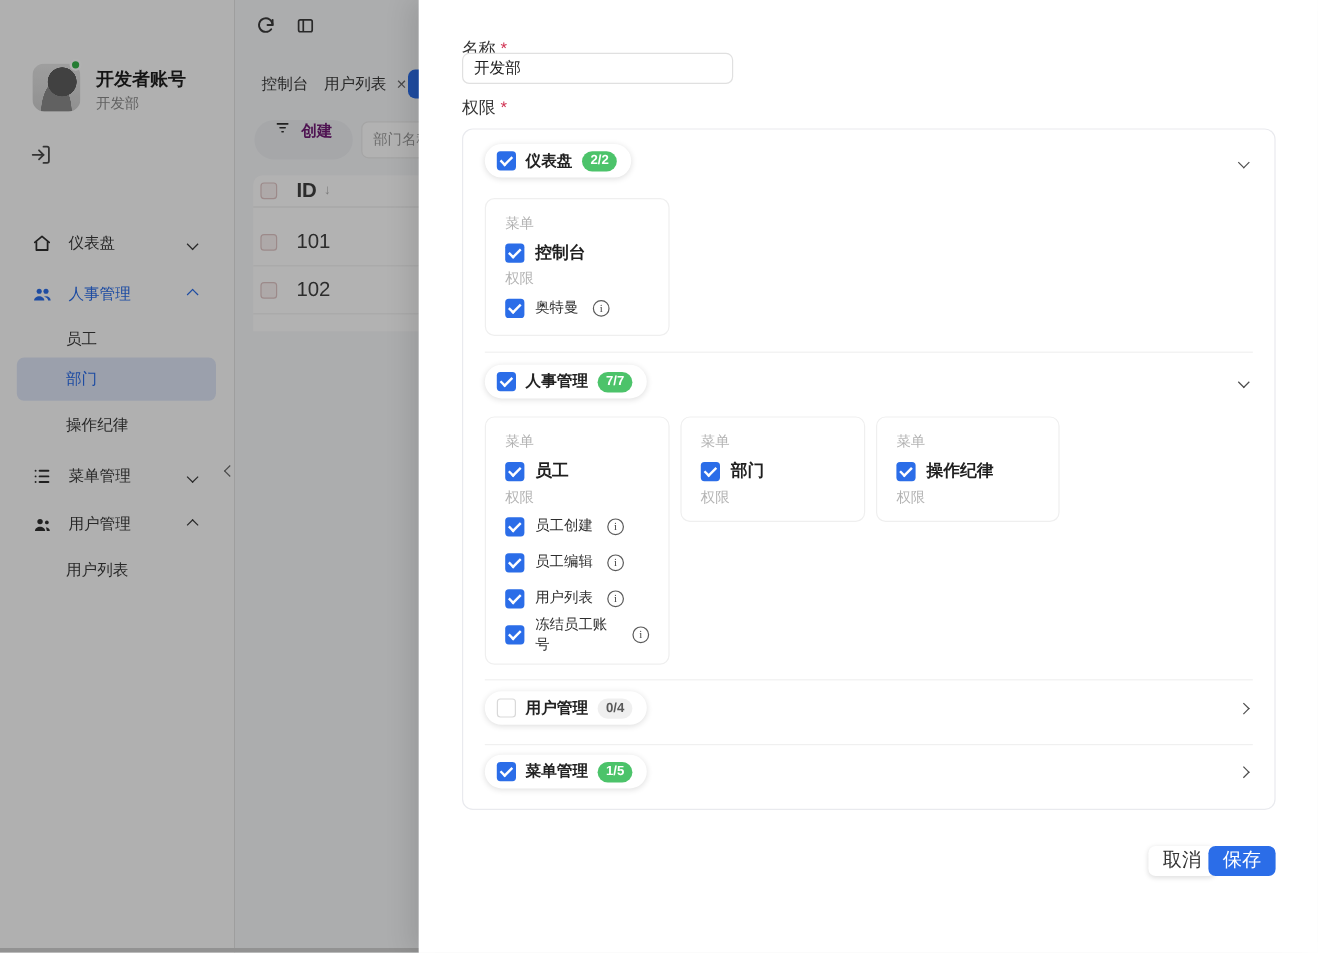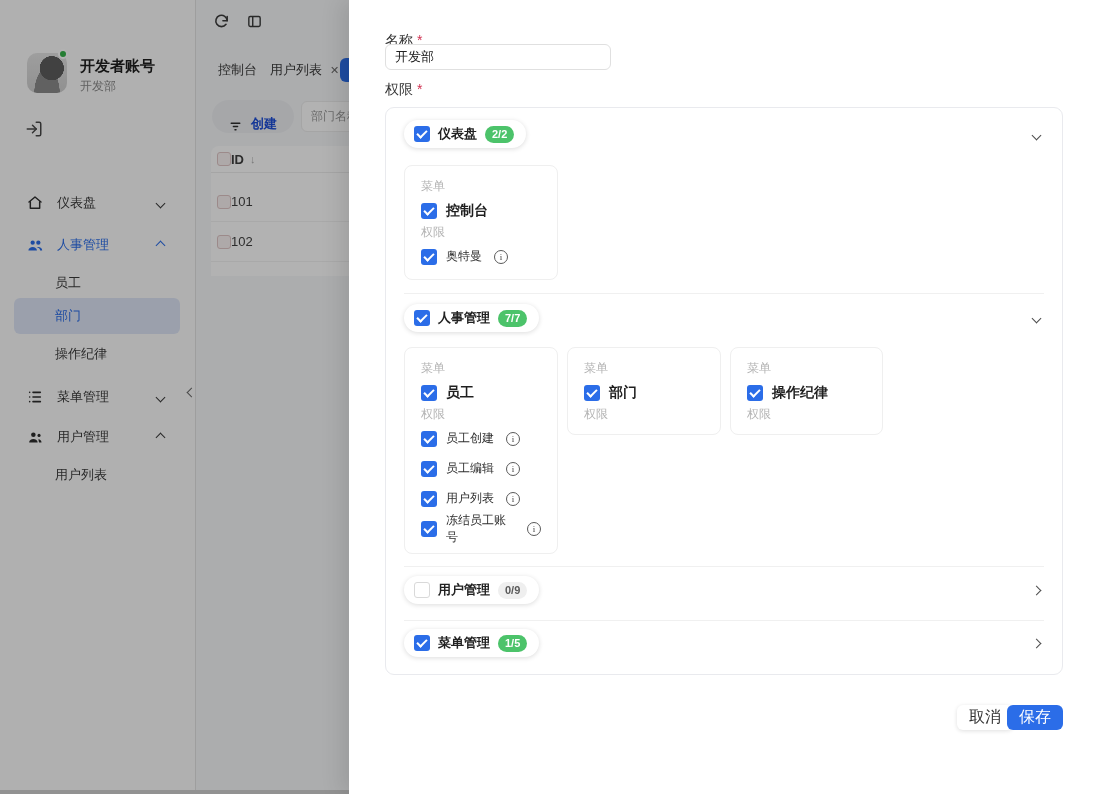--- a/index.html
+++ b/index.html
@@ -42,33 +42,33 @@
   .chev.up { transform:rotate(-135deg); }
   .chev.right { transform:rotate(-45deg); }
   .chev.left { transform:rotate(135deg); }
 
   .topicon { position:absolute; width:18px; height:18px; color:#3c3c3c; }
   .tab { position:absolute; top:58px; height:24px; display:flex; align-items:center; font-size:13px; color:#3a3a3a; }
   .tab .x { margin-left:8px; font-size:11px; color:#6b6b6b; }
   .tab.active-partial { background:#2b6de8; color:#fff; border-radius:6px; padding:0 10px; overflow:hidden; }
 
   .pill-btn { position:absolute; left:212px; top:100px; width:82px; height:33px; background:#eef0f3;
-    border-radius:17px; display:flex; align-items:flex-end; justify-content:center; gap:9px;
-    font-size:13px; font-weight:bold; color:#1d4ed8; border:none; }
+    border-radius:17px; display:flex; align-items:flex-start; justify-content:center; gap:9px;
+    font-size:13px; font-weight:bold; color:#701a75; border:none; }
   .search-box { position:absolute; left:301px; top:101px; width:130px; height:31px; background:#fff;
     border:1px solid #ececec; border-radius:6px; font-size:12px; color:#9a9a9a; padding:0 9px;
     display:flex; align-items:center; }
 
   .table-card { position:absolute; left:211px; top:146px; width:138px; height:130px; background:#fff;
     border-top-left-radius:8px; }
   .t-row { position:absolute; left:0; width:138px; display:flex; align-items:center; }
   .t-cb { width:14px; height:14px; border-radius:3px; border:1px solid #e0c6c6; background:#faf2f2; margin-left:6px; }
   .t-head { top:0; height:27px; border-bottom:1px solid #ededed; font-weight:bold; font-size:13px; color:#2e2e2e; }
   .t-head .sort { margin-left:6px; color:#aeaeae; font-size:11px; font-weight:normal; }
-  .t-cell { font-size:13px; color:#3f3f3f; margin-left:0; }
+  .t-cell { font-size:17px; color:#3f3f3f; margin-left:16px; }
 
   
   .dim { position:absolute; left:0; top:0; width:349px; height:794px; background:rgba(0,0,0,0.30); z-index:50; }
 
   
   .drawer { position:absolute; left:349px; top:0; width:749px; height:794px; background:#fff; z-index:60;
     box-shadow:-8px 0 20px rgba(0,0,0,0.10); }
   .f-label { position:absolute; font-size:14px; color:#333; }
   .req { color:#d03050; margin-left:4px; }
   .name-input { position:absolute; left:36px; top:44px; width:226px; height:26px; border:1px solid #e0e0e0;
@@ -355,21 +355,21 @@
           <span class="item-name">操作纪律</span>
         </div>
         <div class="g-label">权限</div>
       </div>
 
       <div class="h-div" style="top:458px"></div>
 
       <div class="sec-pill" style="top:468px; font-weight:normal;">
         <span class="cb off"></span>
         <span style="font-weight:bold">用户管理</span>
-        <span class="badge gray">0/9</span>
+        <span class="badge gray">0/4</span>
       </div>
       <span class="chev right sec-chev" style="top:479px"></span>
 
       <div class="h-div" style="top:512px"></div>
 
       <div class="sec-pill" style="top:521px">
         <span class="cb on"></span>
         <span>菜单管理</span>
         <span class="badge green">1/5</span>
       </div>

